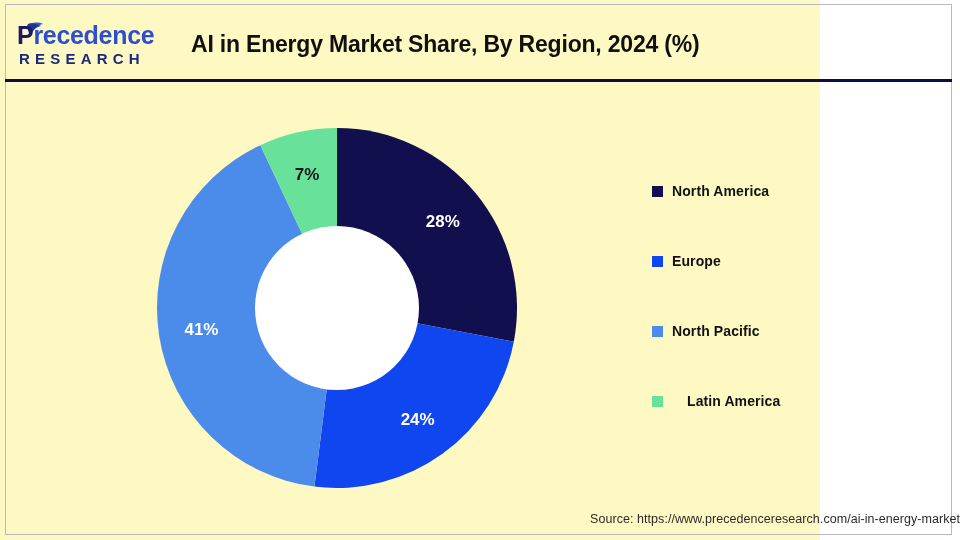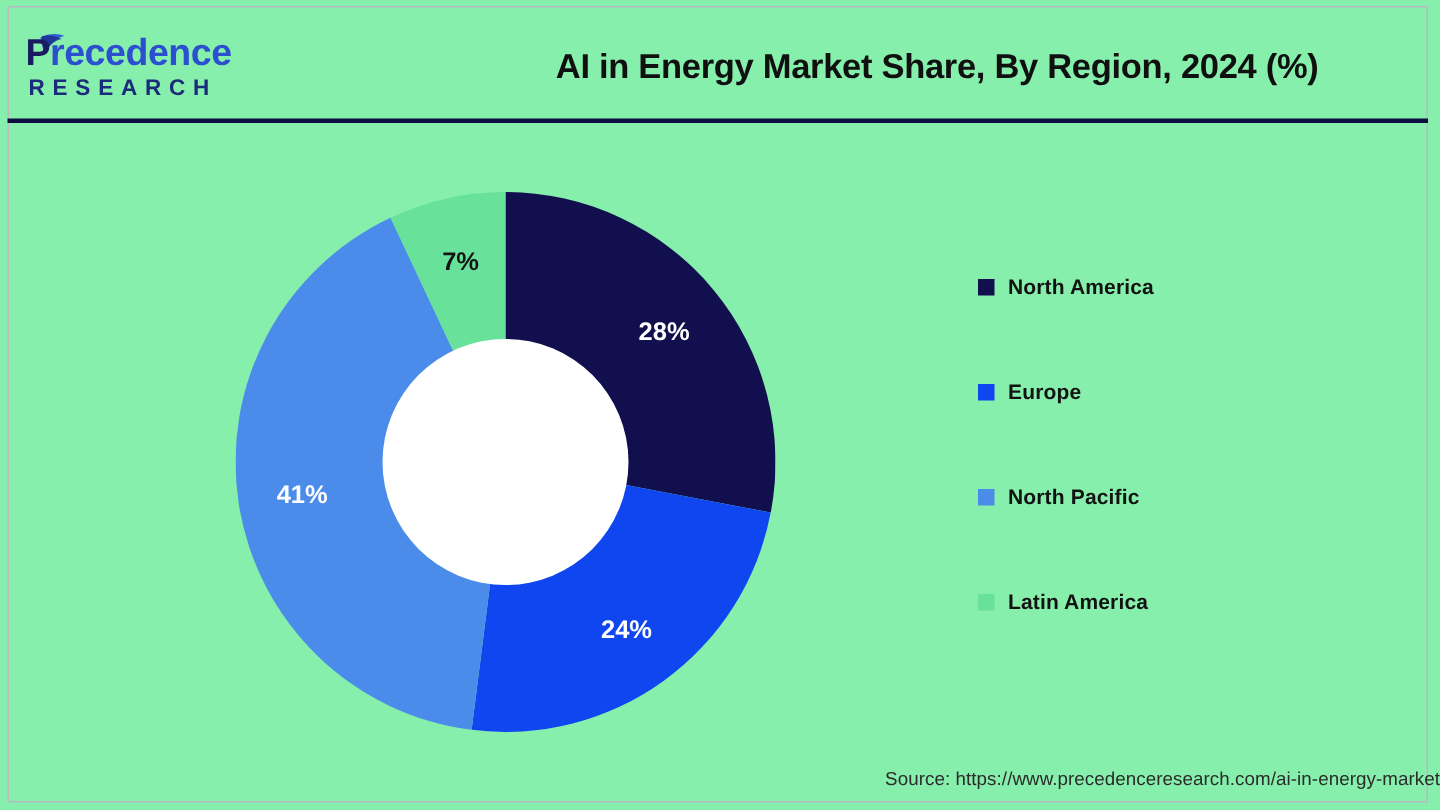--- a/index.html
+++ b/index.html
@@ -8,23 +8,23 @@
     background: #ffffff;
   }
   body {
     width: 960px;
     height: 540px;
     font-family: "Liberation Sans", sans-serif;
     overflow: hidden;
   }
   #page {
     position: relative;
-    width: 960px;
+    width: 820px;
     height: 540px;
-    background: #86efac;
+    background: #fef9c3;
     text-decoration: underline;
   }
   
   .frame {
     position: absolute;
     left: 5px;
     top: 4px;
     width: 947px;
     height: 531px;
     border: 1px solid #b9b9c4;
@@ -81,24 +81,24 @@
   .logo-leaf {
     position: absolute;
     left: 8px;
     top: 1px;
     width: 20px;
     height: 18px;
   }
   
   .chart-title {
     position: absolute;
-    left: 174px;
+    left: 186px;
     top: 27px;
     width: 700px;
-    text-align: right;
+    text-align: left;
     font-size: 23px;
     font-weight: 700;
     color: #101010;
     letter-spacing: -0.2px;
     white-space: nowrap;
   }
   
   .donut-wrap {
     position: absolute;
     left: 157px;
@@ -118,21 +118,21 @@
     left: 652px;
     top: 183px;
     width: 260px;
   }
   .legend-item {
     display: flex;
     align-items: center;
     height: 16px;
     margin-bottom: 54px;
   }
-  .legend-item:last-child { margin-bottom: 15px; }
+  .legend-item:last-child { margin-bottom: 15px; gap: 15px; }
   .legend-swatch {
     width: 11px;
     height: 11px;
     flex: 0 0 11px;
     margin-right: 9px;
   }
   .legend-label {
     font-size: 14px;
     font-weight: 700;
     color: #121212;

